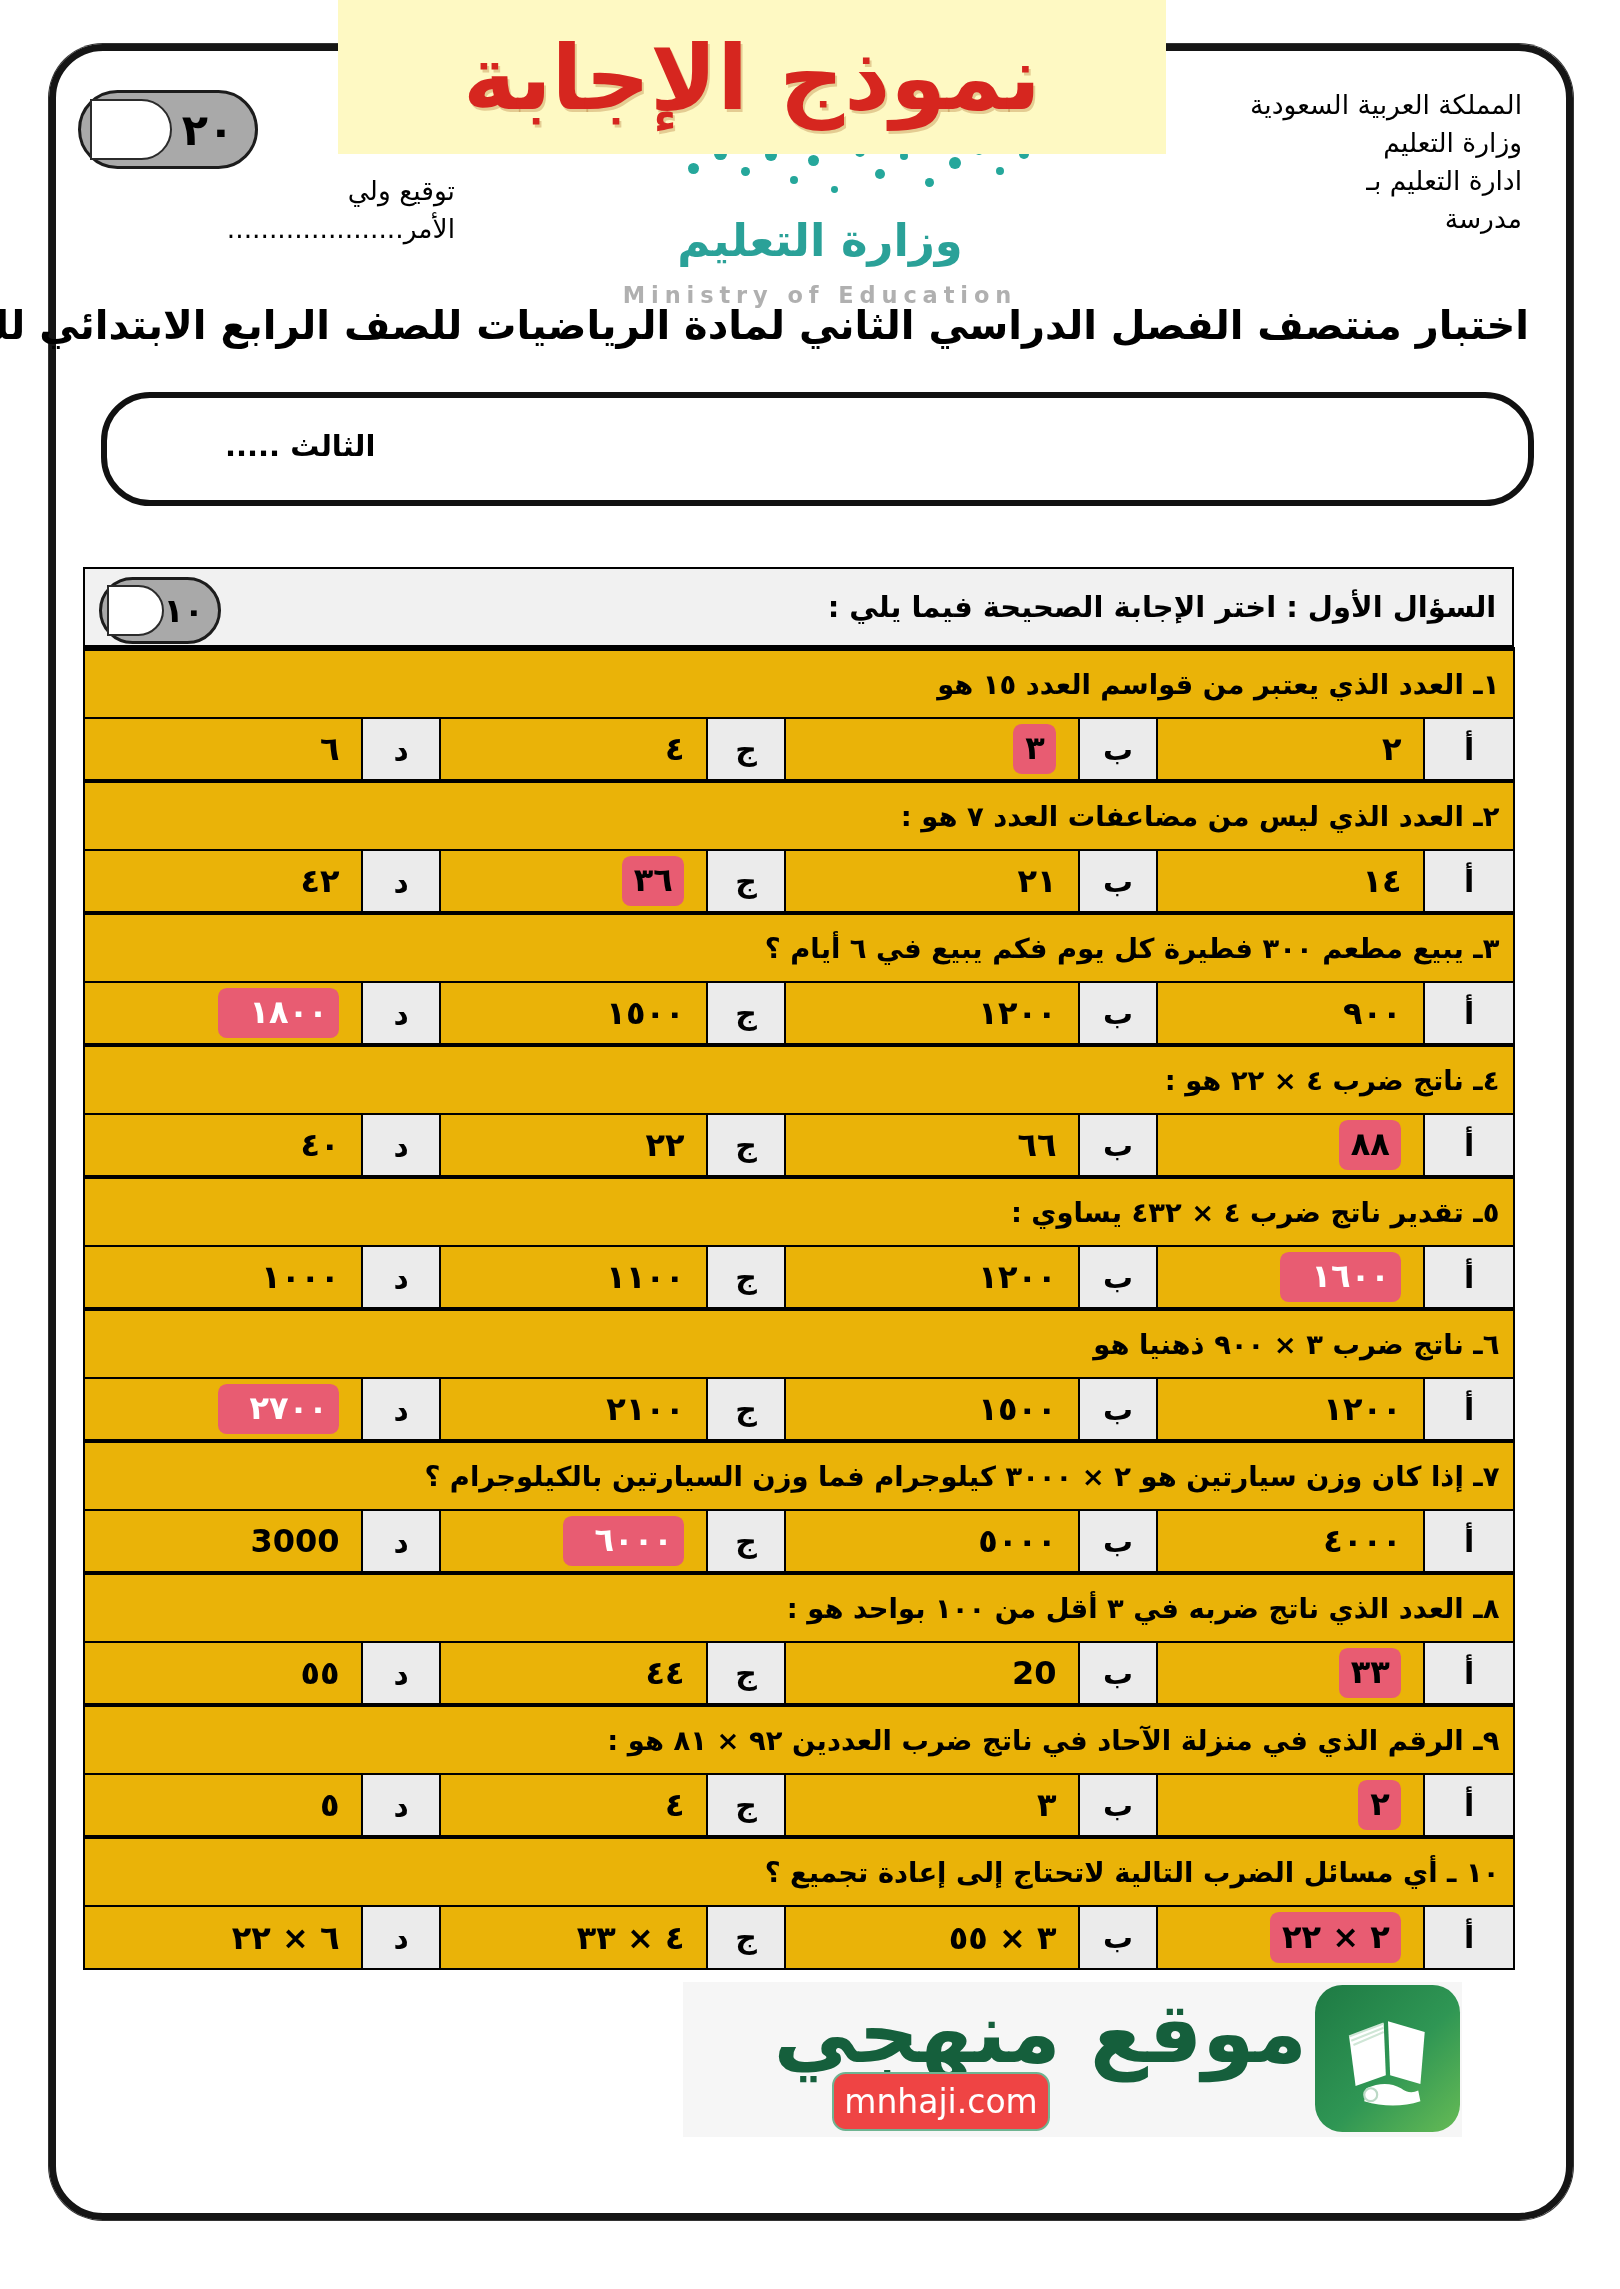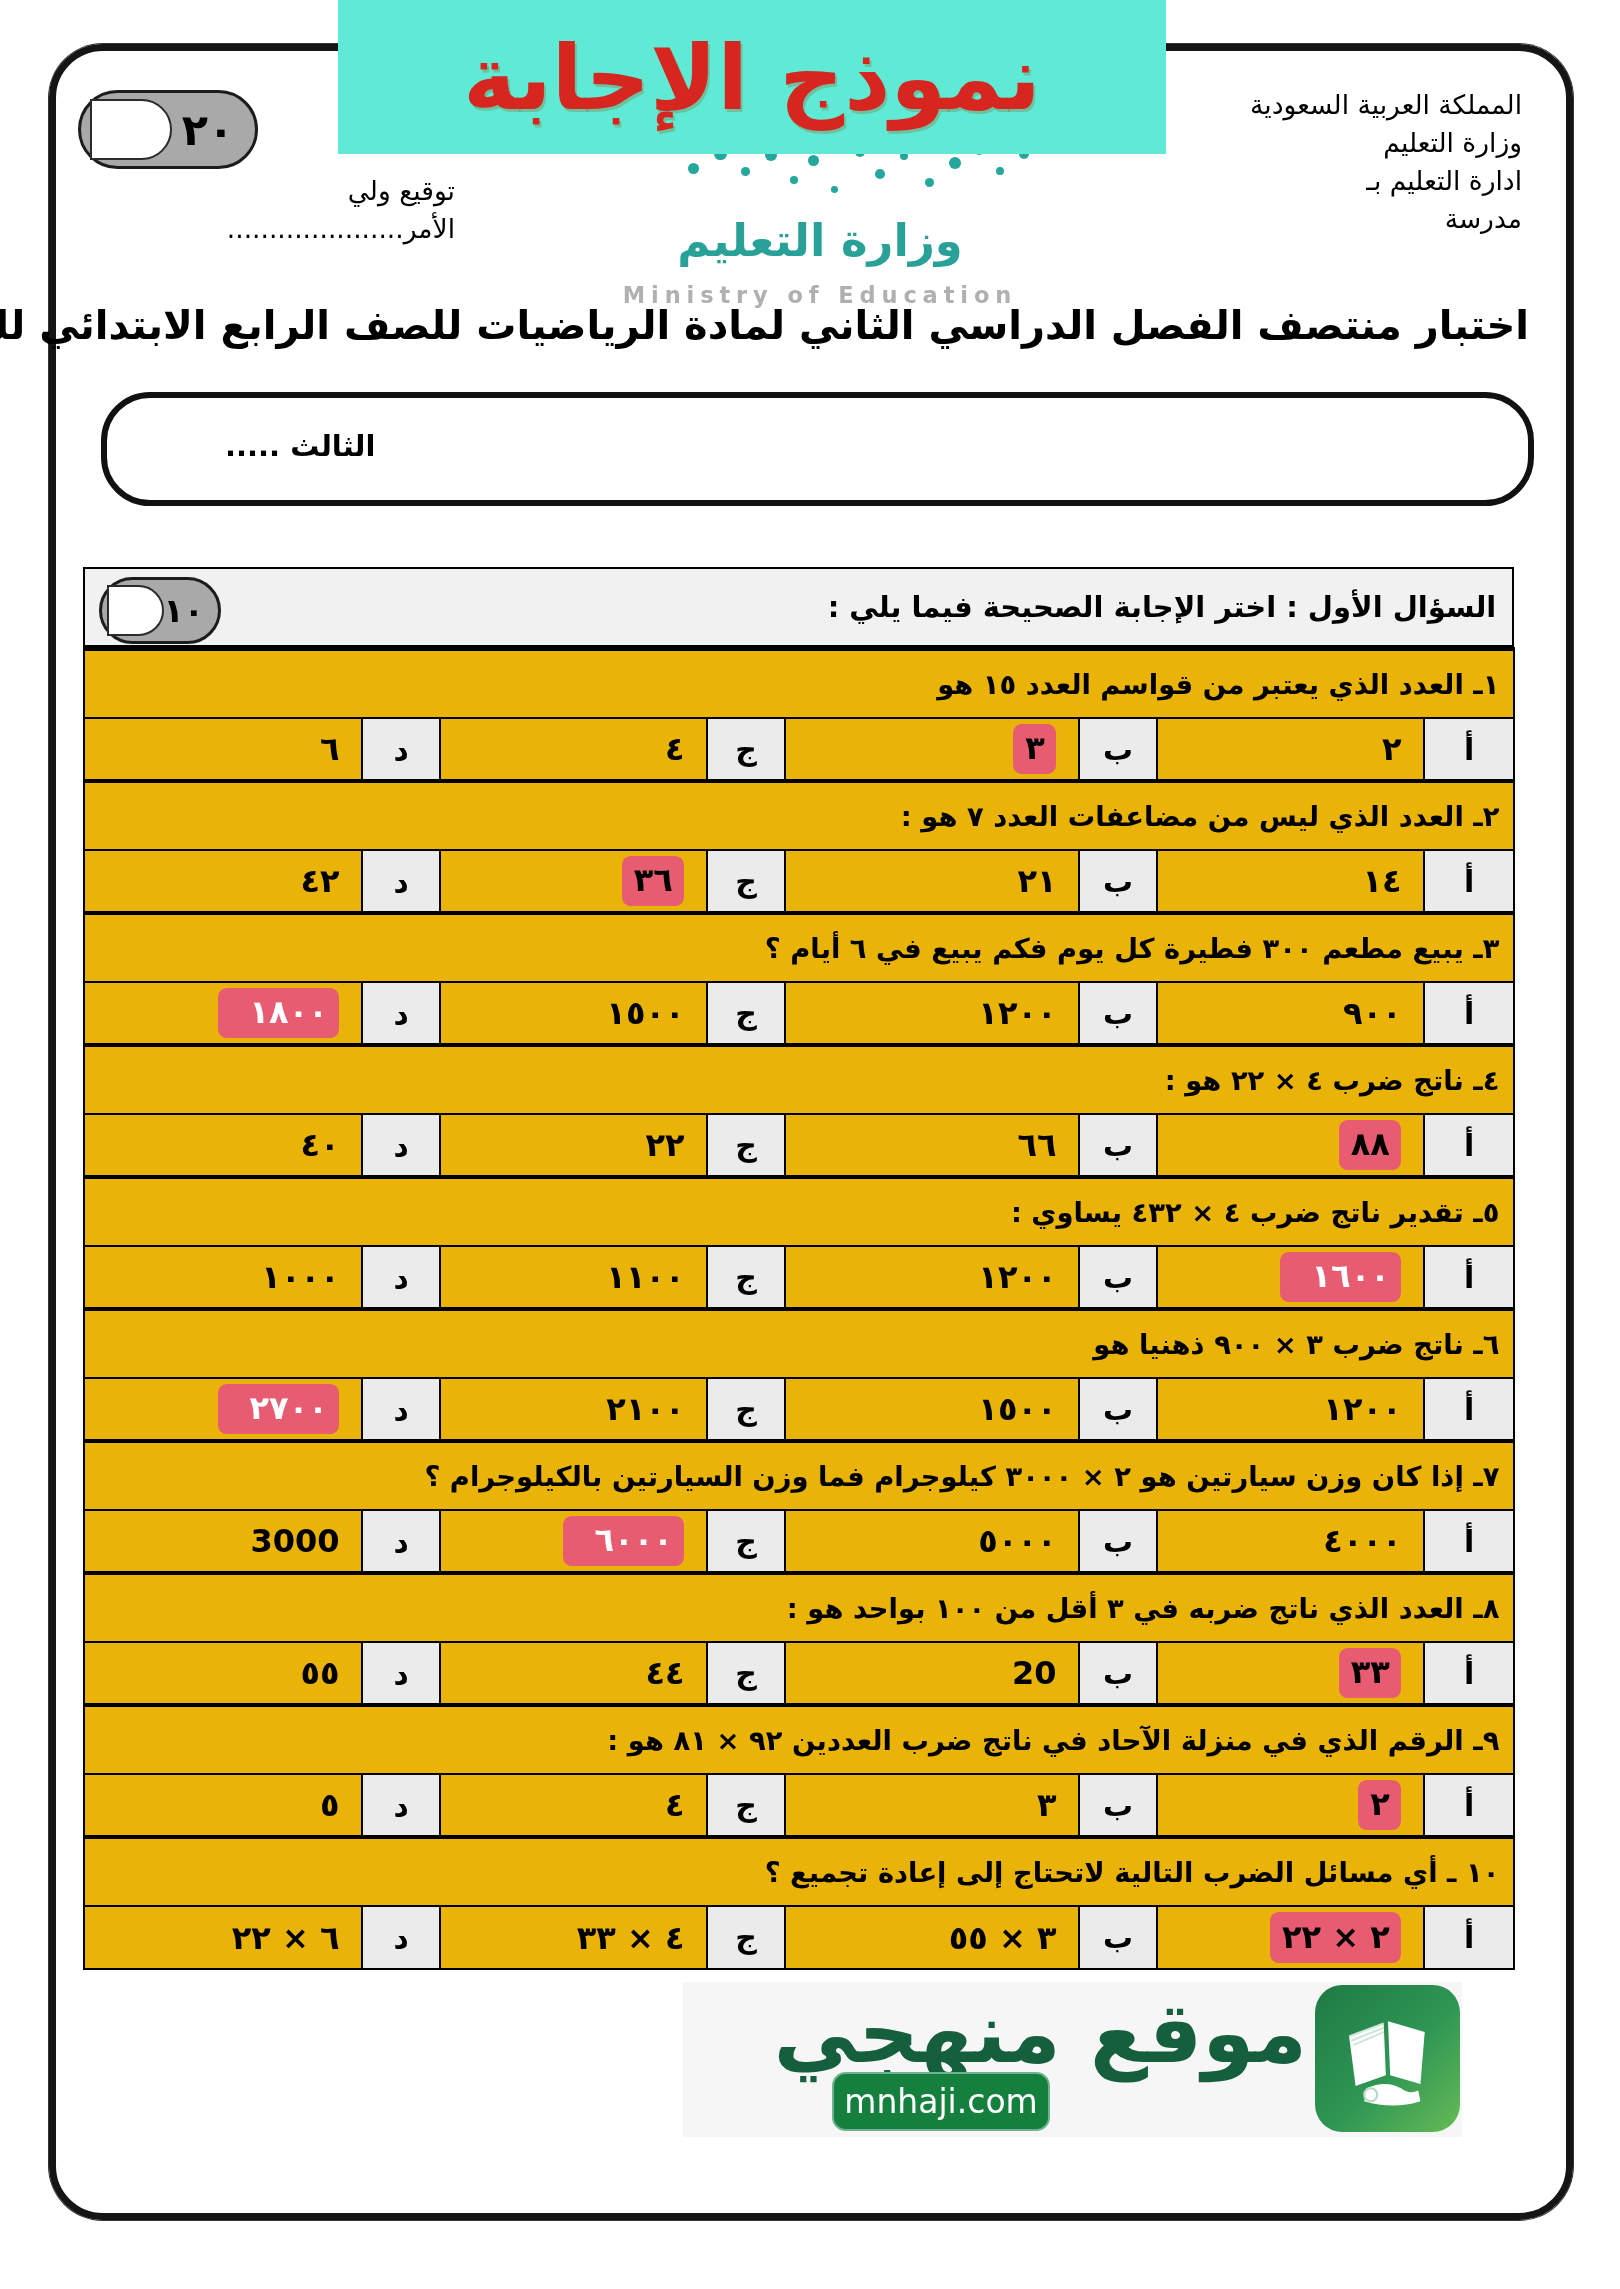--- a/index.html
+++ b/index.html
@@ -3,21 +3,21 @@
 <meta charset="utf-8">
 <style>
   html,body{margin:0;padding:0;background:#fff;font-family:"DejaVu Sans",sans-serif;}
   #canvas{position:relative;width:1620px;height:2290px;background:#fff;overflow:hidden;direction:rtl;}
 
   
   .page-border{position:absolute;left:49px;top:44px;width:1510px;height:2162px;
     border:7.8px solid #151515;border-radius:54px;box-shadow:0 0 0 1px #333;}
 
   
-  .banner{position:absolute;left:338px;top:0;width:828px;height:154px;background:#5eead4;
+  .banner{position:absolute;left:338px;top:0;width:828px;height:154px;background:#fef9c3;
     display:flex;align-items:center;justify-content:center;z-index:30;}
   .banner .t{font-size:90px;font-weight:bold;color:#D6261F;text-shadow:2px 2.9px 0 rgba(150,70,0,.25);white-space:nowrap;}
 
   
   .dots{position:absolute;left:0;top:0;z-index:5;}
   .dots i{position:absolute;background:#25A79B;border-radius:50%;display:block;}
 
   
   .gov{position:absolute;right:98px;top:86px;text-align:right;font-size:26.5px;line-height:38px;color:#000;z-index:2;}
 
@@ -62,21 +62,21 @@
   td.L{background:#EBEBEB;border-left:2px solid #000;border-right:2px solid #000;
     text-align:center;font-size:30px;font-weight:bold;}
   td.V{text-align:right;padding-right:21.6px;font-size:32px;font-weight:bold;}
   td.V span{display:inline-block;line-height:1.1;}
   td.V span.hl{background:#E85C72;border-radius:8.8px;padding:7.8px 11.8px;}
   td.V span.lt{color:#fff;padding-left:32px;}
 
   
   .footer{position:absolute;left:683px;top:1982px;width:779px;height:155px;background:#F6F6F6;z-index:2;}
   .footer .site{position:absolute;right:155px;top:2px;font-size:84px;font-weight:bold;color:#155F3C;white-space:nowrap;}
-  .footer .badge{position:absolute;right:412px;top:90px;width:214px;height:55px;background:#15803d;
+  .footer .badge{position:absolute;right:412px;top:90px;width:214px;height:55px;background:#ef4444;
     border:2.9px solid #6FB492;border-radius:13.7px;display:flex;align-items:center;justify-content:center;
     color:#fff;font-size:33px;direction:ltr;}
   .footer .icon{position:absolute;right:2px;top:2.9px;width:145px;height:147px;border-radius:27.4px;
     background:linear-gradient(135deg,#1E7A44 0%,#2F9654 55%,#66BB55 100%);display:flex;align-items:center;justify-content:center;}
 </style>
 </head>
 <body>
 
 <div id="canvas">
 

